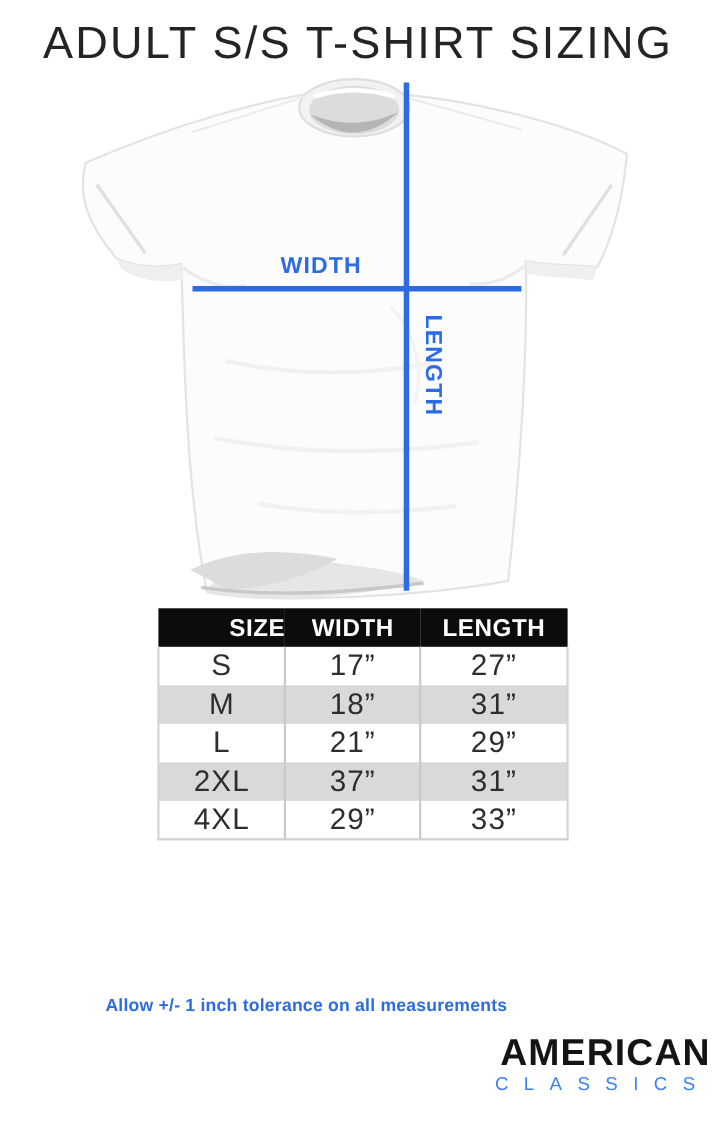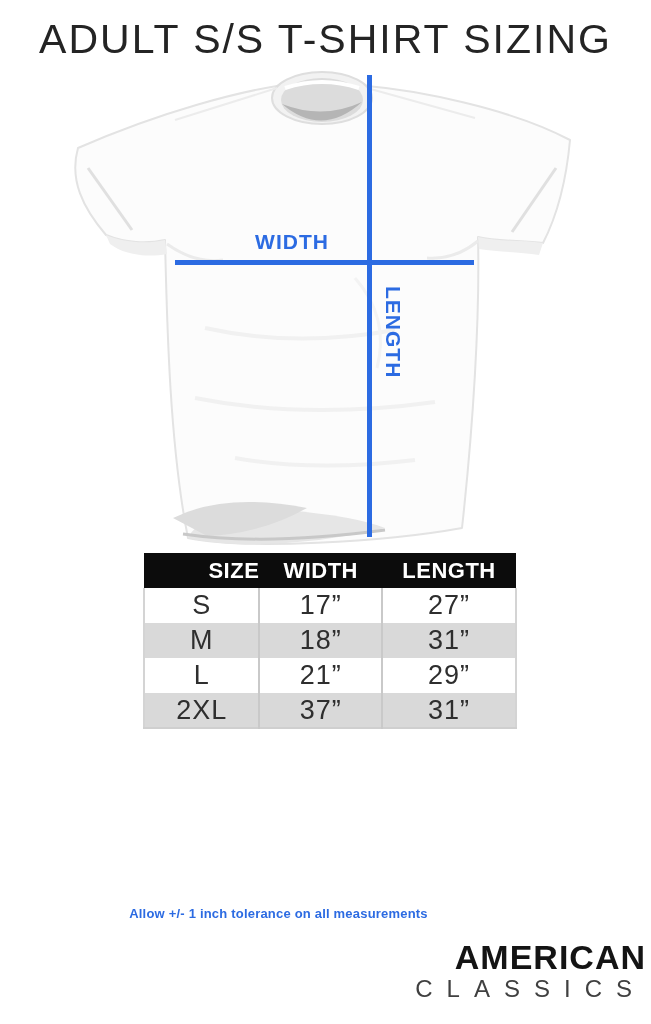--- a/index.html
+++ b/index.html
@@ -44,28 +44,28 @@
   table.size-table th.h-mid, table.size-table th.h-end { text-align:center; }
   table.size-table td {
     height:35px; text-align:center; font-size:27px; font-weight:300;
     color:#2e2e2e; letter-spacing:1px;
   }
   table.size-table tbody tr:nth-child(even) td { background:var(--stripe); }
   table.size-table td + td { border-left:2px solid var(--grid); }
   table.size-table tbody { border-left:2px solid #d4d4d4; border-right:2px solid #d4d4d4; border-bottom:2px solid #cfcfcf; }
   .tolerance {
     position:absolute; left:0; top:906px; width:557px; text-align:center;
-    color:var(--accent); font-size:13px; font-weight:700; letter-spacing:0.2px;
+    color:var(--accent); font-size:16px; font-weight:700; letter-spacing:0.2px;
   }
   .brand { position:absolute; left:0; top:940px; width:646px; text-align:right; }
   .brand-name {
     font-size:34px; font-weight:700; color:#141414; letter-spacing:1px; line-height:1.0;
   }
   .brand-sub {
-    font-size:24px; font-weight:400; color:#404040; letter-spacing:14px;
+    font-size:17px; font-weight:400; color:#3b82f6; letter-spacing:14px;
     margin-top:3px; padding-left:14px; line-height:1.0;
   }
 </style>
 </head>
 <body>
 
 <div class="page">
 
   <h1 class="title">ADULT S/S T-SHIRT SIZING</h1>
 
@@ -144,20 +144,25 @@
         <tr>
           <td>L</td>
           <td>21”</td>
           <td>29”</td>
         </tr>
         <tr>
           <td>2XL</td>
           <td>37”</td>
           <td>31”</td>
         </tr>
+        <tr>
+          <td>4XL</td>
+          <td>29”</td>
+          <td>33”</td>
+        </tr>
       </tbody>
   </table>
 
   <div class="tolerance">Allow +/- 1 inch tolerance on all measurements</div>
 
   <div class="brand">
     <div class="brand-name">AMERICAN</div>
     <div class="brand-sub">CLASSICS</div>
   </div>
 

